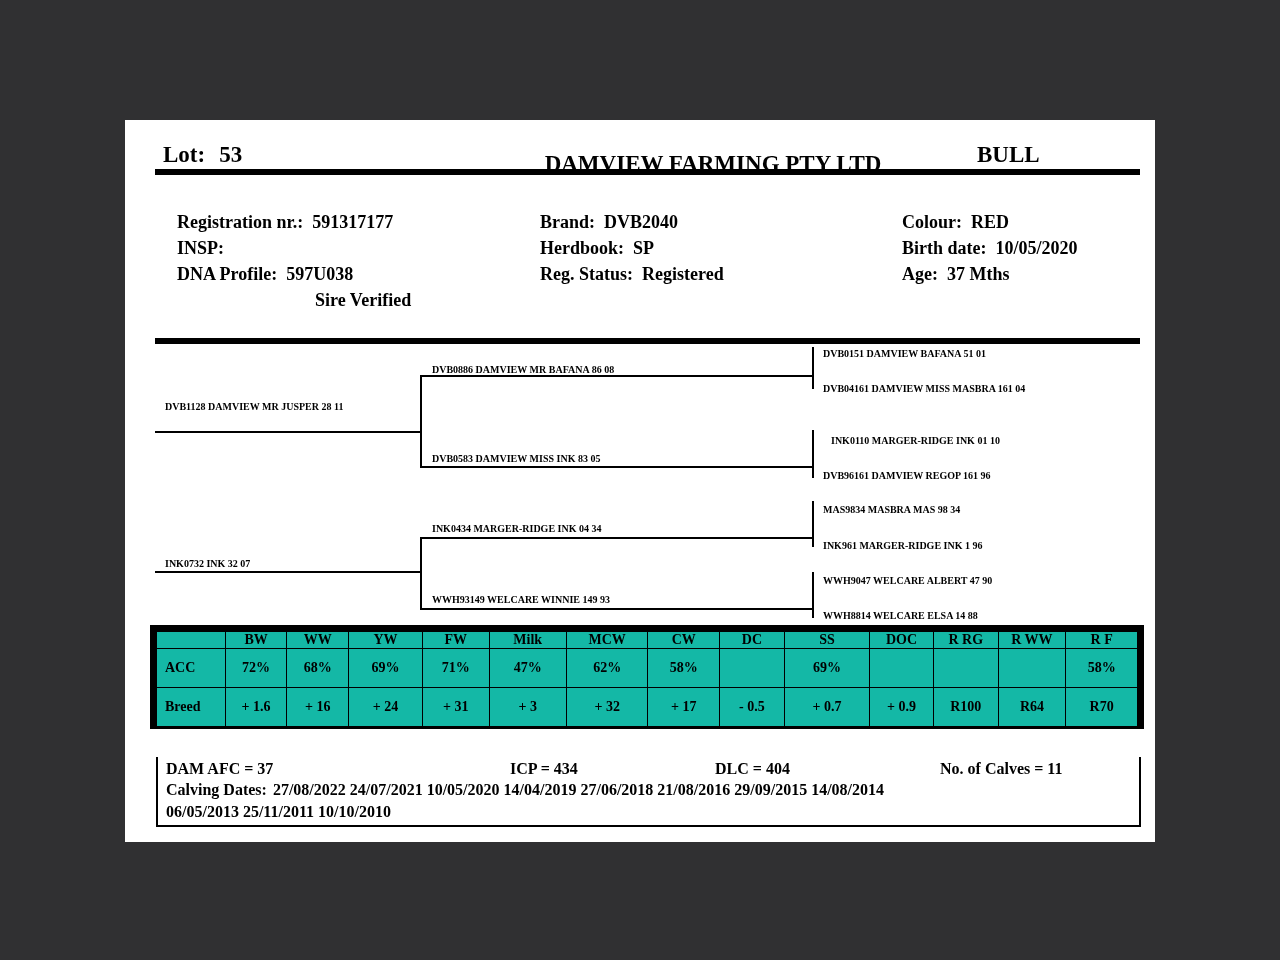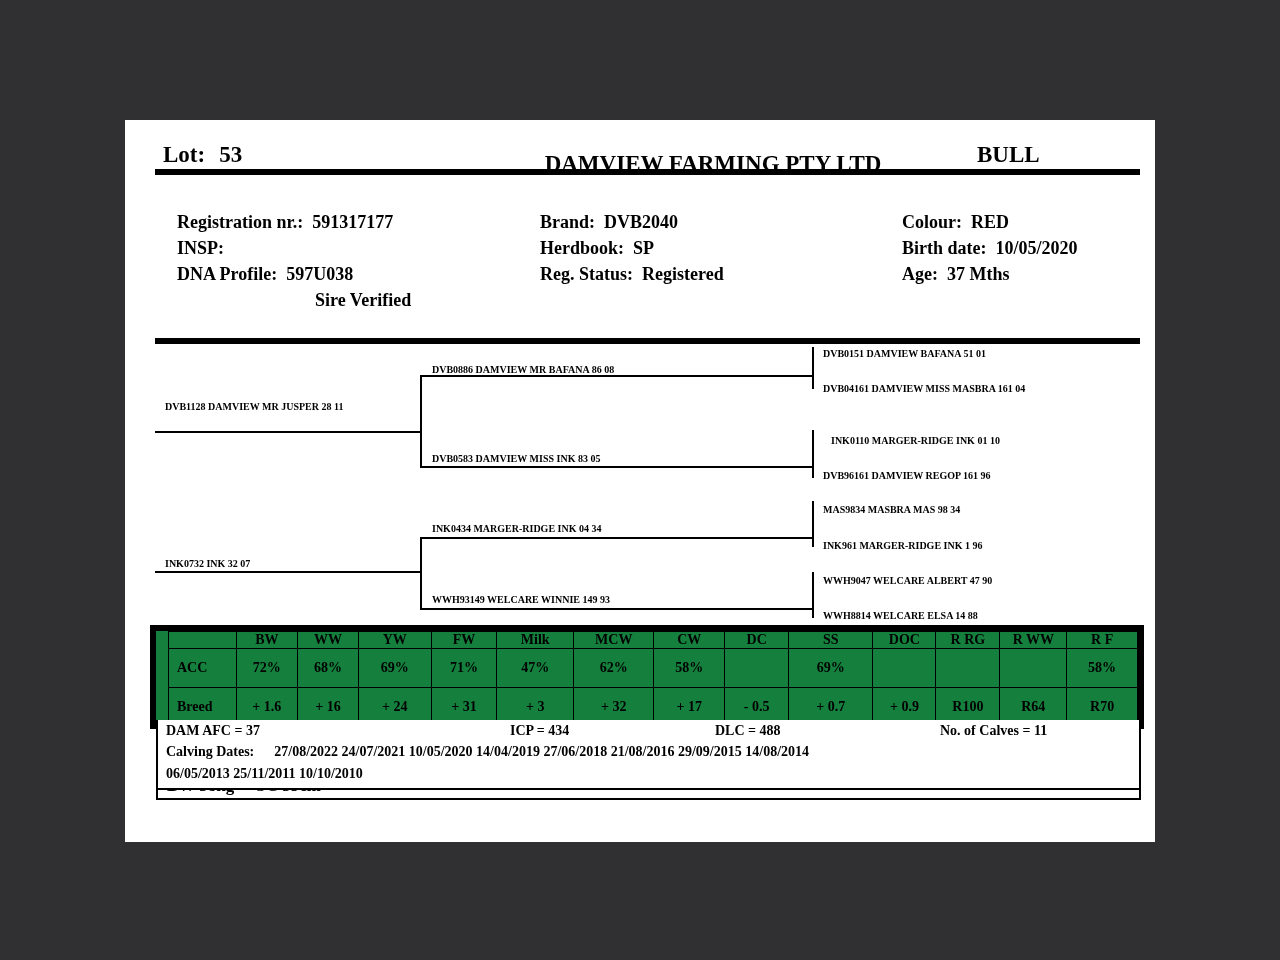--- a/index.html
+++ b/index.html
@@ -21,34 +21,34 @@
   .indent { padding-left:138px; }
 
   
   .ped-entry { position:absolute; font-weight:bold; font-size:10px; line-height:16px; white-space:nowrap; }
   .ped-entry.wrap { white-space:normal; width:255px; }
   .hline { position:absolute; height:2px; background:#000; }
   .vline { position:absolute; width:2px; background:#000; }
 
   
   .ebv-wrap { position:absolute; left:25px; top:505px; width:994px; height:104px;
-              border:6px solid #000; border-bottom-width:2px; background:#15803d;padding-left:12px; }
+              border:6px solid #000; border-bottom-width:2px; background:#14b8a6; }
   .ebv-wrap table { width:100%; height:100%; border-collapse:collapse; table-layout:fixed; }
   .ebv-wrap th, .ebv-wrap td { border:1.5px solid #000; font-weight:bold; font-size:14px;
               text-align:center; padding:0; white-space:nowrap; overflow:hidden; }
   .ebv-wrap tbody th { text-align:left; padding-left:8px; }
 
   
   .box { position:absolute; left:31px; width:985px; border:2px solid #000; background:#fff; }
   .bw-box { top:611px; height:27px; font-weight:bold; font-size:17px; line-height:22px; padding-left:9px;margin-top:42px; }
   .bw-box .sc { margin-left:22px; }
-  .dam-box { top:600px; height:70px; border-top:none; font-weight:bold; font-size:14px; }
+  .dam-box { top:637px; height:70px; border-top:none; font-weight:bold; font-size:16px; }
   .dam-box .stat { position:absolute; top:3px; white-space:nowrap; }
   .cd-line { position:absolute; left:8px; white-space:nowrap; }
-  .cd-line .dates { margin-left:20px; }
+  .cd-line .dates { margin-left:6px; }
 </style>
 </head>
 <body>
 
 <div class="canvas">
   <div class="page">
 
     <div class="abs hdr" style="left:38px; top:22px;">
       <span>Lot:</span><span class="lot-num">53</span>
     </div>
@@ -183,21 +183,21 @@
       </table>
     </div>
 
     <div class="box bw-box">
       <span>BW 38kg</span><span class="sc">SC 39cm</span>
     </div>
 
     <div class="box dam-box">
       <span class="stat" style="left:8px;">DAM AFC = 37</span>
       <span class="stat" style="left:352px;">ICP = 434</span>
-      <span class="stat" style="left:557px;">DLC = 488</span>
+      <span class="stat" style="left:557px;">DLC = 404</span>
       <span class="stat" style="left:782px;">No. of Calves = 11</span>
       <div class="cd-line" style="top:24px;">
         <span>Calving Dates:</span><span class="dates">27/08/2022  24/07/2021  10/05/2020  14/04/2019  27/06/2018  21/08/2016  29/09/2015  14/08/2014</span>
       </div>
       <div class="cd-line" style="top:46px;">06/05/2013  25/11/2011  10/10/2010</div>
     </div>
 
   </div>
 </div>
 

